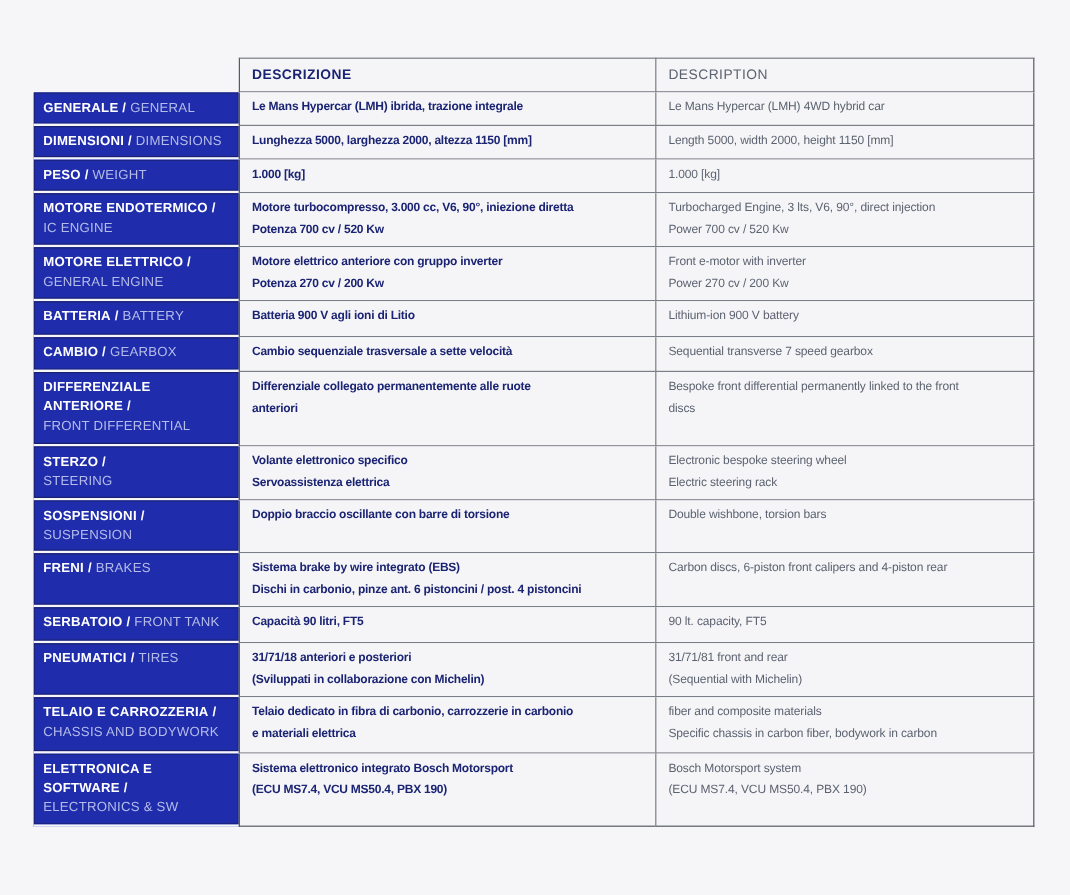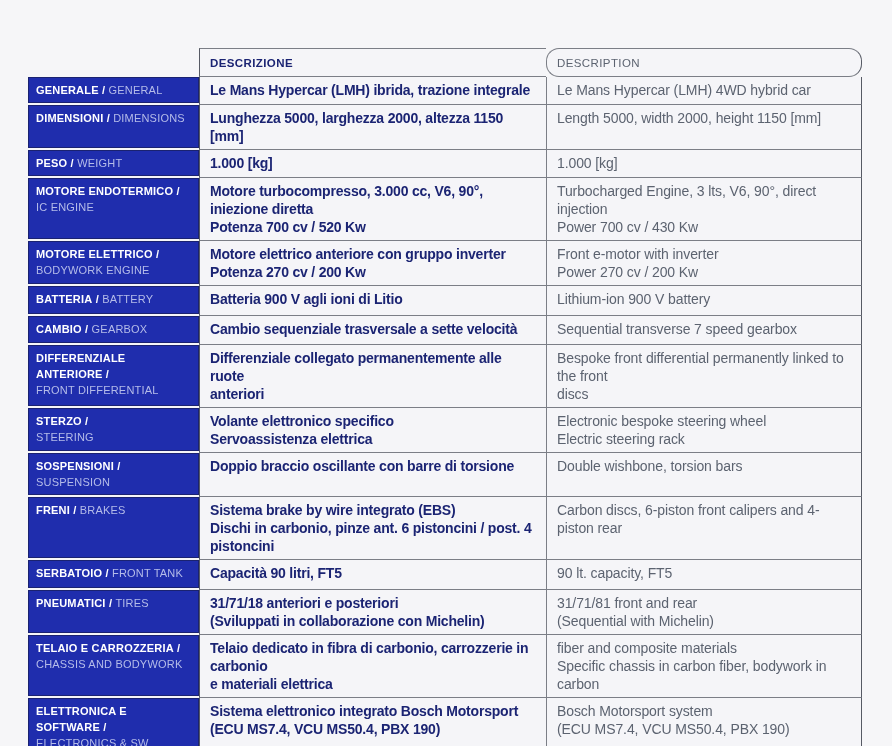--- a/index.html
+++ b/index.html
@@ -31,39 +31,39 @@
     padding:5px 4px 4px 8px;
     color:#fff;font-size:11px;font-weight:bold;
     letter-spacing:0.2px;line-height:16px;
   }
   .lab .it{color:#ffffff;}
   .lab .en{color:var(--muted);font-weight:normal;}
   .lab.stack .it,.lab.stack .en{display:block;}
   .mid,.enr{
     background:var(--cellbg);
     padding:4px 10px;
-    line-height:18px;font-size:14px;
+    line-height:18px;font-size:10px;
     border-bottom:1px solid var(--border);
   }
   .mid{
     border-left:1px solid var(--outer);
     color:var(--navy);font-weight:bold;letter-spacing:-0.2px;
   }
   .enr{
     border-left:1px solid var(--border);
     border-right:1px solid var(--outer);
     color:var(--slate);letter-spacing:-0.1px;
   }
   .row.header .mid,.row.header .enr{
     border-top:1px solid var(--border);
     font-size:11.5px;letter-spacing:0.4px;
     display:flex;align-items:center;
   }
   .row.header .mid{font-weight:bold;color:var(--navy);}
-  .row.header .enr{font-weight:normal;color:var(--slate);border-radius:13px;}
+  .row.header .enr{font-weight:normal;color:var(--slate);}
   .row:last-child .mid,.row:last-child .enr{border-bottom-color:var(--outer);}
   .ln{display:block;}
 </style>
 </head>
 <body>
 
 <div class="spec-table">
 
   <div class="row header" style="min-height:29px">
     <div class="lab-spacer"></div>
@@ -114,28 +114,28 @@
     <div class="lab stack">
       <span class="it">MOTORE ENDOTERMICO&nbsp;/</span>
       <span class="en">IC ENGINE</span>
     </div>
     <div class="mid">
       <span class="ln">Motore turbocompresso, 3.000 cc, V6, 90°, iniezione diretta</span>
       <span class="ln">Potenza 700 cv / 520 Kw</span>
     </div>
     <div class="enr">
       <span class="ln">Turbocharged Engine, 3 lts, V6, 90°, direct injection</span>
-      <span class="ln">Power 700 cv / 430 Kw</span>
+      <span class="ln">Power 700 cv / 520 Kw</span>
     </div>
   </div>
 
   <div class="row" style="min-height:43px">
     <div class="lab stack">
       <span class="it">MOTORE ELETTRICO&nbsp;/</span>
-      <span class="en">BODYWORK ENGINE</span>
+      <span class="en">GENERAL ENGINE</span>
     </div>
     <div class="mid">
       <span class="ln">Motore elettrico anteriore con gruppo inverter</span>
       <span class="ln">Potenza 270 cv / 200 Kw</span>
     </div>
     <div class="enr">
       <span class="ln">Front e-motor with inverter</span>
       <span class="ln">Power 270 cv / 200 Kw</span>
     </div>
   </div>

